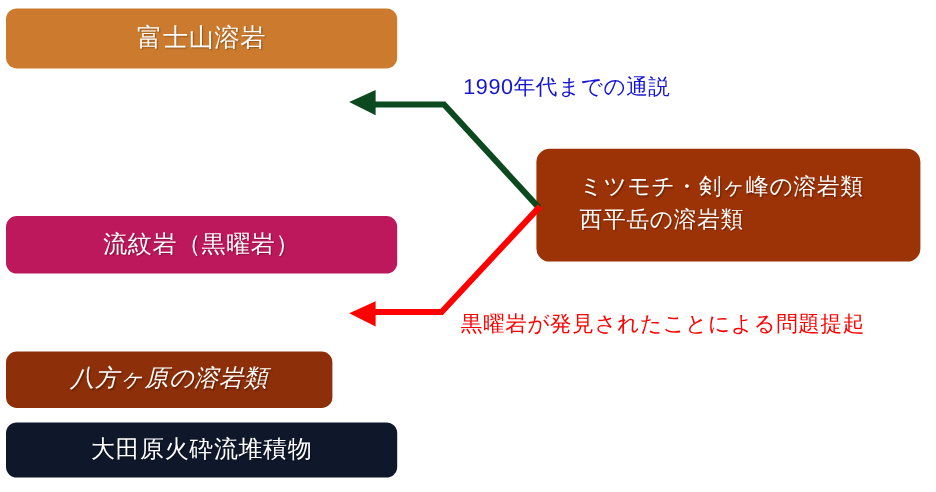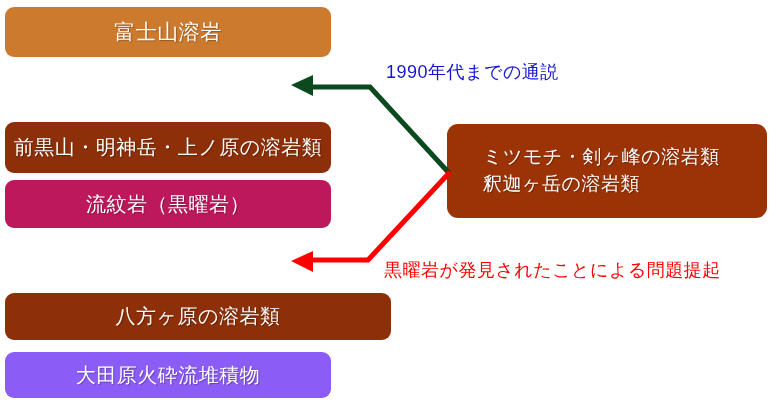--- a/index.html
+++ b/index.html
@@ -41,27 +41,28 @@
     left: 5px;  top: 122px; width: 326px; height: 51px;
     background: #8d2f08;
     font-size: 20px;
   }
   #box-ryumongan {
     left: 5px;  top: 180px; width: 326px; height: 48px;
     background: #be185d;
     font-size: 20px;
   }
   #box-happogahara {
-    left: 5px;  top: 293px; width: 386px; height: 47px;
+    left: 5px;  top: 293px; width: 272px; height: 47px;
     background: #8d2f08;
     font-size: 20px;
+    font-style: italic;
   }
   #box-ohtawara {
     left: 5px;  top: 352px; width: 326px; height: 46px;
-    background: #8b5cf6;
+    background: #0f172a;
     font-size: 20px;
   }
 
   
   #box-new-units {
     left: 447px; top: 124px; width: 320px; height: 94px;
     background: #9c3306;
     border-radius: 11px;
     display: flex;
     flex-direction: column;
@@ -104,39 +105,36 @@
 </style>
 </head>
 <body>
 
 <div id="canvas">
 
   <div class="unit-box" id="box-fujisan">
     <span>富士山溶岩</span>
   </div>
 
-  <div class="unit-box" id="box-maekuroyama">
-    <span>前黒山・明神岳・上ノ原の溶岩類</span>
-  </div>
 
   <div class="unit-box" id="box-ryumongan">
     <span>流紋岩（黒曜岩）</span>
   </div>
 
   <div class="unit-box" id="box-happogahara">
     <span>八方ヶ原の溶岩類</span>
   </div>
 
   <div class="unit-box" id="box-ohtawara">
     <span>大田原火砕流堆積物</span>
   </div>
 
   <div class="unit-box" id="box-new-units">
     <span class="unit-line">ミツモチ・剣ヶ峰の溶岩類</span>
-    <span class="unit-line">釈迦ヶ岳の溶岩類</span>
+    <span class="unit-line">西平岳の溶岩類</span>
   </div>
 
   <svg id="arrow-layer" viewBox="0 0 780 410">
 
     <g>
       <polyline points="449,173 370,87 308,87" fill="none" stroke="#0b4a1e" stroke-width="5" stroke-linejoin="miter" stroke-linecap="butt"></polyline>
       <polygon points="291,85 313,75 313,96" fill="#0b4a1e"></polygon>
     </g>
 
     <g>

